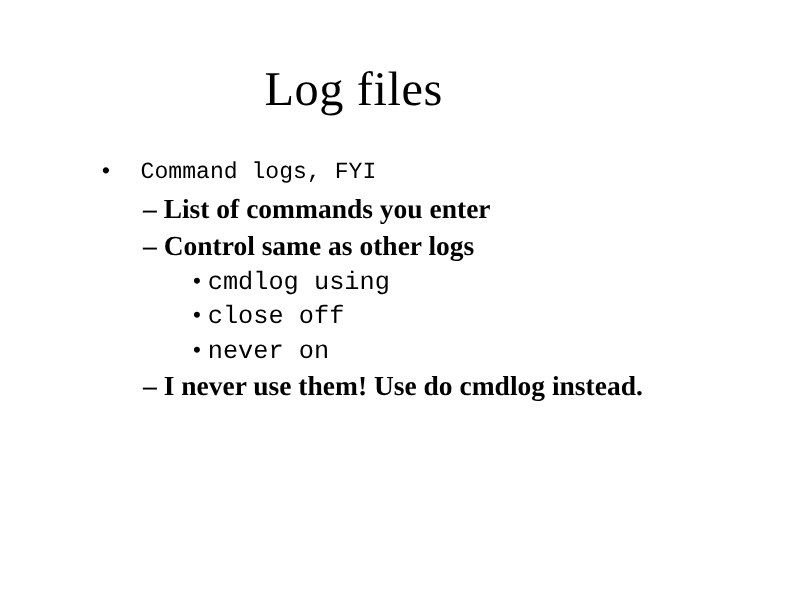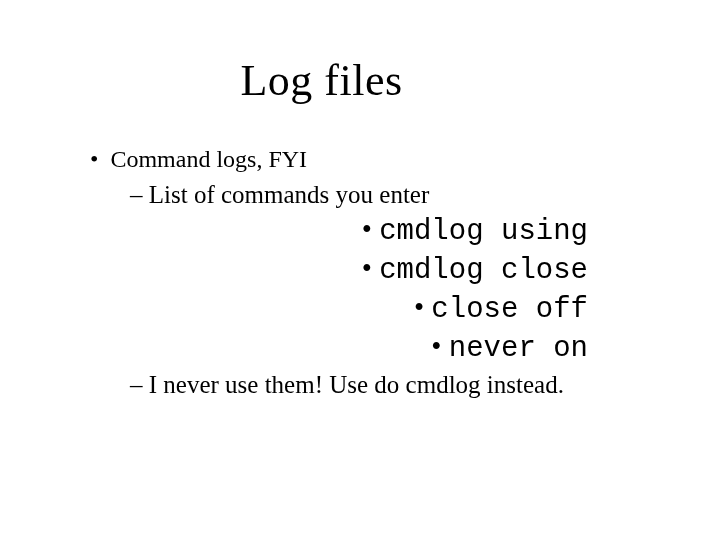--- a/index.html
+++ b/index.html
@@ -18,70 +18,71 @@
 .title {
   text-align: center;
   font-size: 44px;
   font-weight: 400;
   margin: 0 0 40px 0;
   letter-spacing: 0.5px;
 }
 ul { margin: 0; padding: 0; list-style: none; }
 li { display: block; }
 .lvl1 > li {
-  font-size: 24px;
+  font-size: 21px;
   margin-left: 35px;
   margin-bottom: 8px;
   text-indent: -20px;
   padding-left: 20px;
+  font-family: Liberation Mono, monospace;
 }
 .lvl1 > li::before {
   content: "\2022\00a0\00a0";
 }
 .lvl2 > li {
   font-size: 25px;
   margin-left: 75px;
   margin-top: 6px;
   text-indent: -18px;
   padding-left: 18px;
+  font-weight: bold;
 }
 .lvl2 > li::before {
   content: "\2013\00a0";
 }
 .lvl3 > li {
-  font-size: 29px;
+  font-size: 23px;
   margin-left: 120px;
   margin-top: 4px;
   text-indent: -15px;
   padding-left: 15px;
-  text-align: right;
 }
 .lvl3 > li::before {
   content: "\2022\00a0";
 }
 .code { font-family: "Courier New", Courier, monospace; }
 </style>
 </head>
 <body>
 
 <div class="slide">
 
   <h1 class="title">Log files</h1>
 
   <ul class="lvl1">
     <li>Command logs, FYI</li>
   </ul>
 
   <ul class="lvl2">
     <li>List of commands you enter</li>
+    <li>Control same as other logs</li>
   </ul>
 
   <ul class="lvl3">
     <li><span class="code">cmdlog using</span></li>
-    <li><span class="code">cmdlog close</span></li>
     <li><span class="code">close off</span></li>
     <li><span class="code">never on</span></li>
   </ul>
 
   <ul class="lvl2">
     <li>I never use them!  Use do cmdlog instead.</li>
   </ul>
 </div>
 
 </body></html>

